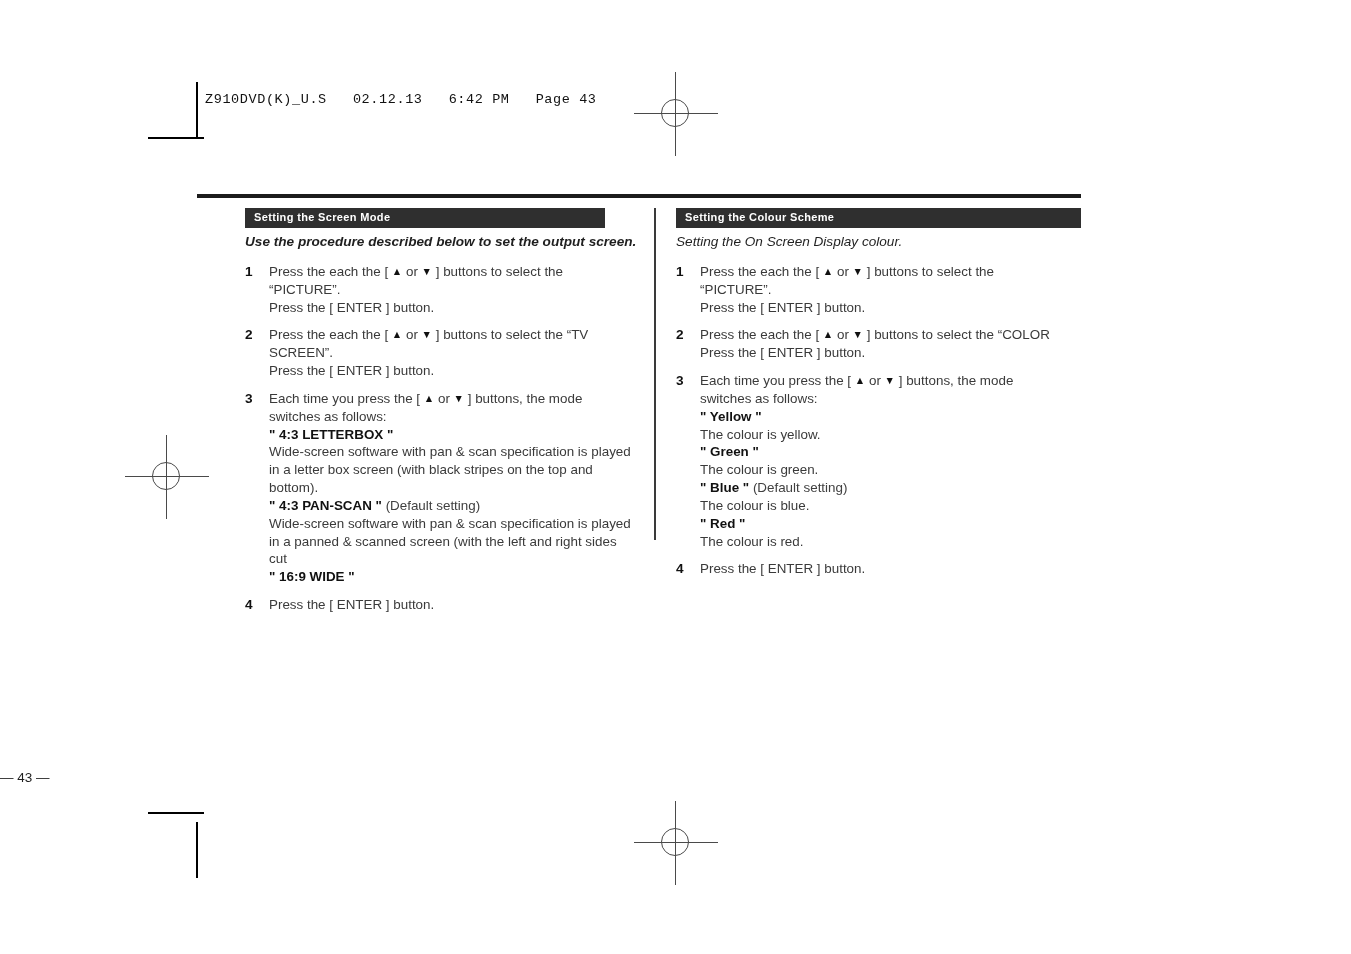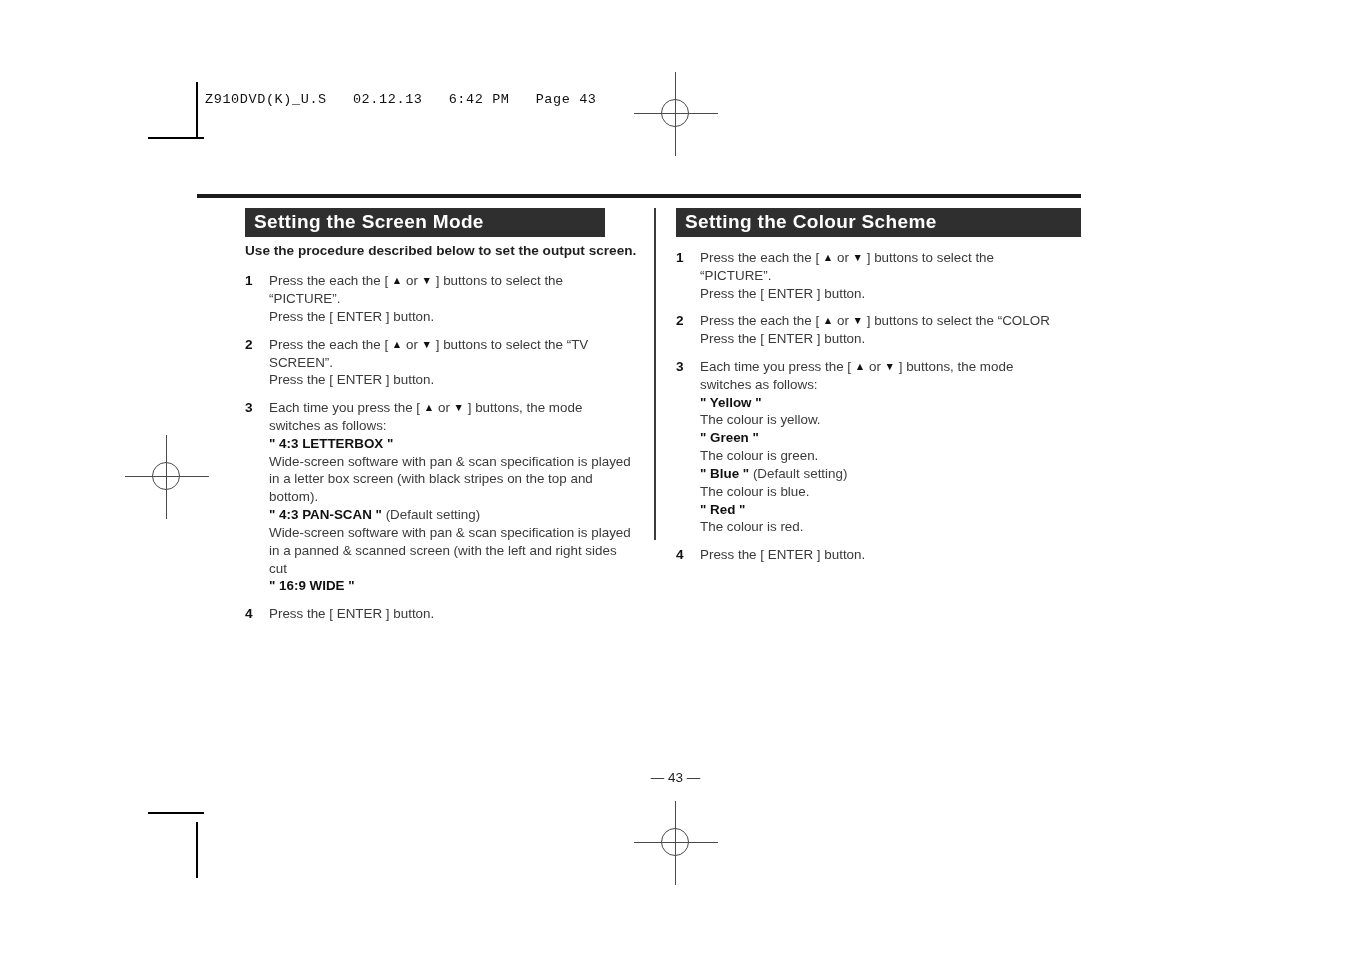--- a/index.html
+++ b/index.html
@@ -94,34 +94,35 @@
   .column {
     position: absolute;
     top: 208px;
   }
   #col-left  { left: 245px; width: 392px; }
   #col-right { left: 676px; width: 400px; }
 
   .section-bar {
     background: #2f2f2f;
     color: #ffffff;
-    font-size: 19px;
+    font-size: 11px;
     font-weight: bold;
     letter-spacing: 0.35px;
     padding: 3px 0 4px 9px;
     line-height: 1.15;
   }
   #col-left .section-bar  { width: 351px; }
   #col-right .section-bar { width: 400px; }
 
   .section-intro {
     font-size: 13.6px;
     line-height: 1.35;
     margin-top: 5px;
     color: #1f1f1f;
+    font-style: italic;
   }
   .section-intro.bold { font-weight: bold; }
 
   .steps { margin-top: 12px; }
 
   .step {
     position: relative;
     padding-left: 24px;
     margin-bottom: 10px;
     font-size: 13.4px;
@@ -143,21 +144,21 @@
     color: #111;
   }
   .note { color: #404040; }
 
   
   .folio {
     position: absolute;
     left: 0;
     top: 770px;
     width: 1351px;
-    text-align: center;
+    text-align: left;
     font-size: 13.5px;
     color: #1f1f1f;
   }
 </style>
 </head>
 <body>
 
 <div id="page">
 
   <div class="crop-v" style="left:196px; top:82px;  height:56px;"></div>
@@ -230,20 +231,21 @@
         </div>
         <div class="step">
           <span class="step-num">4</span>
           <span class="step-line">Press the [ ENTER ] button.</span>
         </div>
       </div>
   </div>
 
   <div class="column" id="col-right">
     <div class="section-bar">Setting the Colour Scheme</div>
+    <div class="section-intro">Setting the On Screen Display colour.</div>
     <div class="steps">
         <div class="step">
           <span class="step-num">1</span>
           <span class="step-line">Press the each the [ <span class="tri">▲</span> or <span class="tri">▼</span> ] buttons to select the</span>
           <span class="step-line">“PICTURE”.</span>
           <span class="step-line">Press the [ ENTER ] button.</span>
         </div>
         <div class="step">
           <span class="step-num">2</span>
           <span class="step-line">Press the each the [ <span class="tri">▲</span> or <span class="tri">▼</span> ] buttons to select the “COLOR</span>

